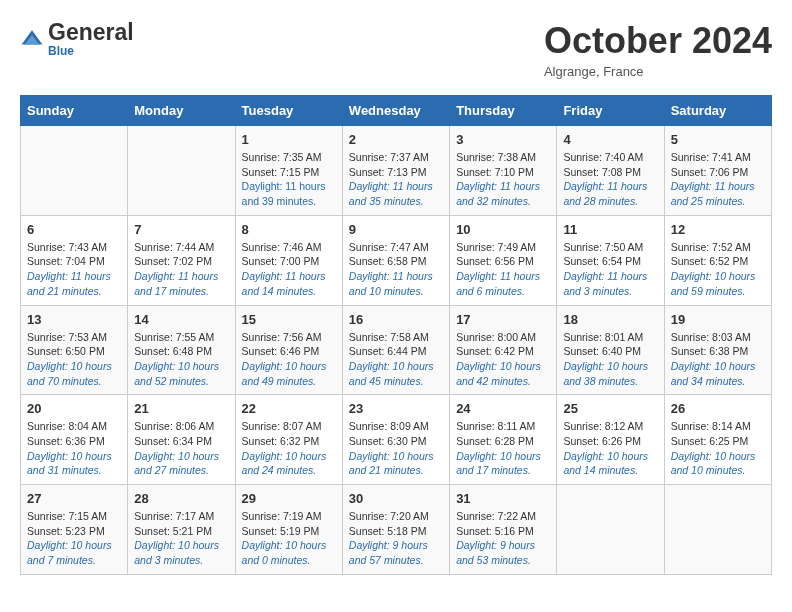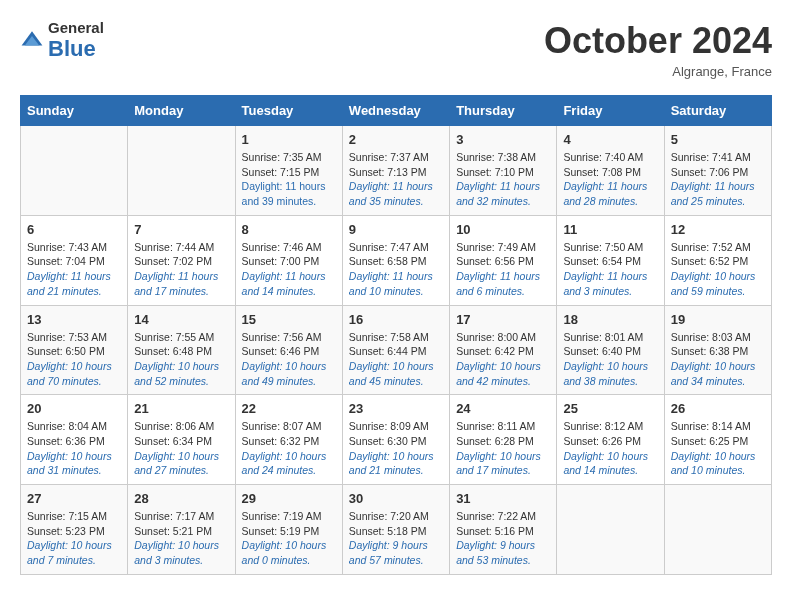--- a/index.html
+++ b/index.html
@@ -20,35 +20,35 @@
       display: flex;
       align-items: center;
       gap: 4px;
     }
     .logo-text {
       display: flex;
       flex-direction: column;
       line-height: 1.1;
     }
     .logo-general {
-      font-size: 15px;
+      font-size: 23px;
       font-weight: bold;
       color: #333;
     }
     .logo-blue {
-      font-size: 22px;
+      font-size: 12px;
       font-weight: bold;
       color: #2b6cb0;
     }
     .logo-icon {
       width: 24px;
       height: 24px;
     }
     .title-area {
-      text-align: right;
+      text-align: left;
     }
     .month-title {
       font-size: 36px;
       font-weight: bold;
       color: #333;
     }
     .location {
       font-size: 13px;
       color: #555;
       margin-top: 2px;

